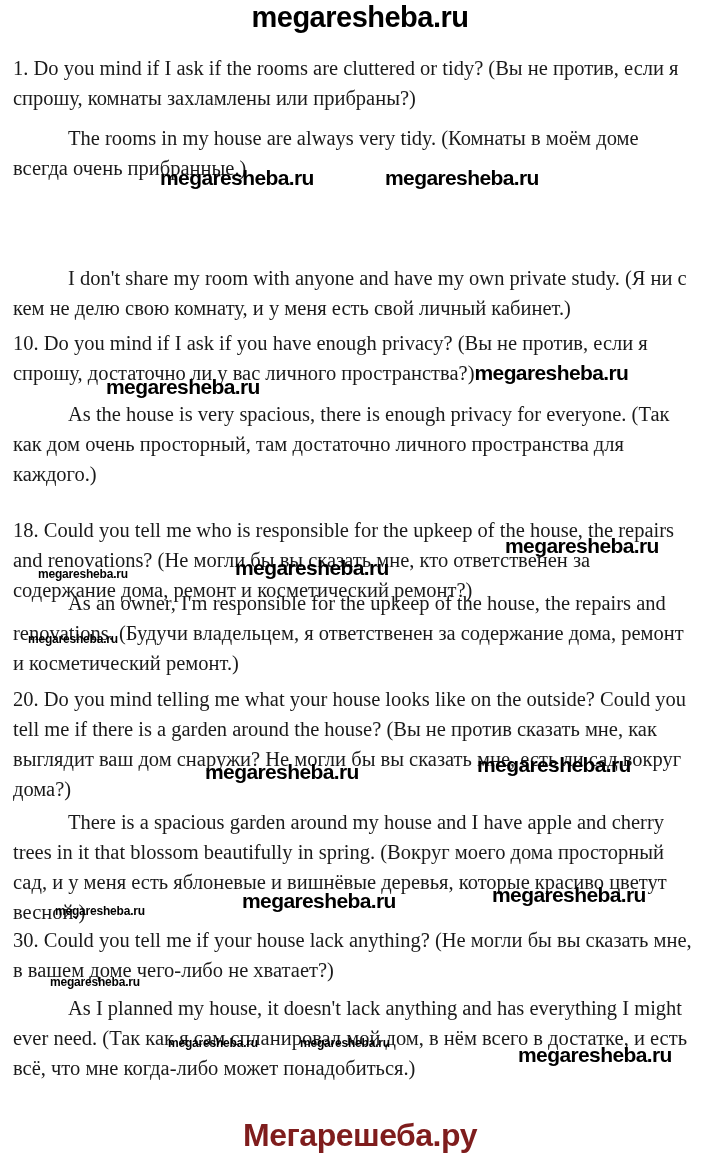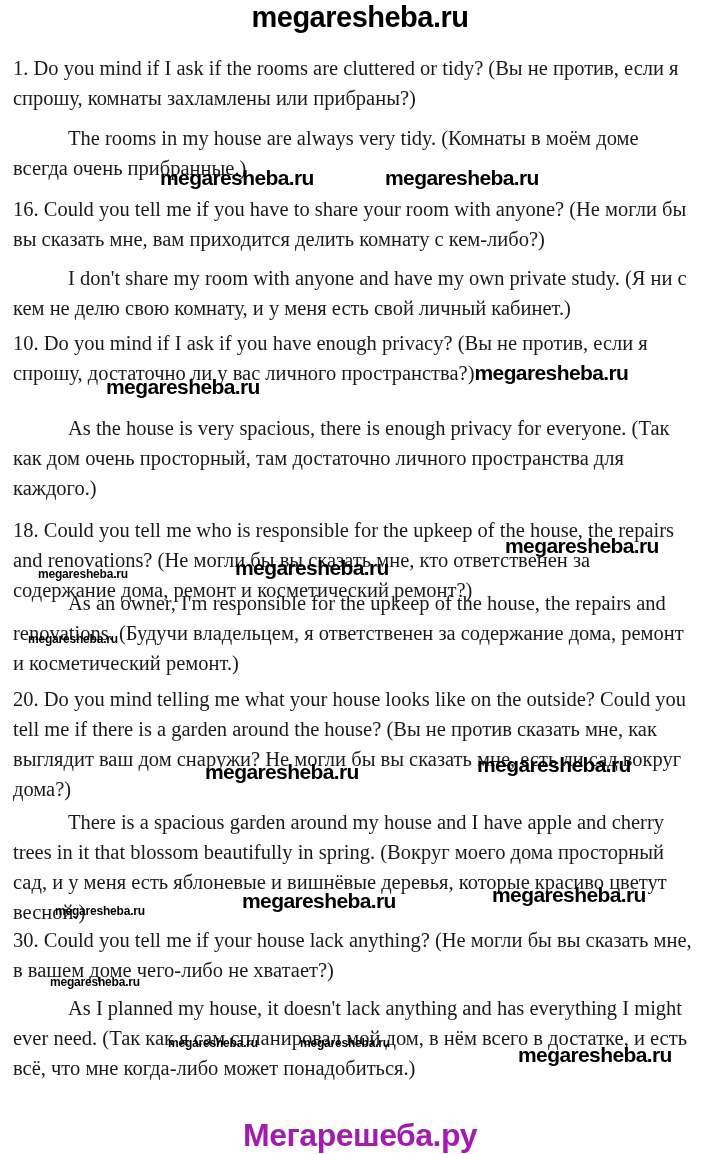--- a/index.html
+++ b/index.html
@@ -57,47 +57,45 @@
     color:#000;
   }
   .page-footer{
     position:absolute;
     top:1116px;left:0;width:720px;
     text-align:center;
     font-family:"Liberation Sans","DejaVu Sans",sans-serif;
     font-weight:bold;
     font-size:32px;line-height:38px;
     letter-spacing:-0.5px;
-    color:#a21caf;
+    color:#7f1d1d;
   }
 </style>
 </head>
 <body>
 
 <div id="page">
 
   <div class="page-header">megaresheba.ru</div>
 
   <div class="para" style="top:53px">1. Do you mind if I ask if the rooms are cluttered or tidy? (Вы не против, если я
 спрошу, комнаты захламлены или прибраны?)</div>
   <div class="para answer" style="top:123px">The rooms in my house are always very tidy. (Комнаты в моём доме
 всегда очень прибранные.)</div>
 
   <div class="wm-bold" style="left:160px;top:167px">megaresheba.ru</div>
   <div class="wm-bold" style="left:385px;top:167px">megaresheba.ru</div>
 
-  <div class="para" style="top:194px">16. Could you tell me if you have to share your room with anyone? (Не могли бы
-вы сказать мне, вам приходится делить комнату с кем-либо?)</div>
   <div class="para answer" style="top:263px">I don't share my room with anyone and have my own private study. (Я ни с
 кем не делю свою комнату, и у меня есть свой личный кабинет.)</div>
 
   <div class="para" style="top:328px"><span>10. Do you mind if I ask if you have enough privacy? (Вы не против, если я
 спрошу, достаточно ли у вас личного пространства?)</span><span class="wm-inline">megaresheba.ru</span></div>
   <div class="wm-bold" style="left:106px;top:376px">megaresheba.ru</div>
-  <div class="para answer" style="top:413px">As the house is very spacious, there is enough privacy for everyone. (Так
+  <div class="para answer" style="top:399px">As the house is very spacious, there is enough privacy for everyone. (Так
 как дом очень просторный, там достаточно личного пространства для
 каждого.)</div>
 
   <div class="para" style="top:515px">18. Could you tell me who is responsible for the upkeep of the house, the repairs
 and renovations? (Не могли бы вы сказать мне, кто ответственен за
 содержание дома, ремонт и косметический ремонт?)</div>
   <div class="wm-bold" style="left:505px;top:535px">megaresheba.ru</div>
   <div class="wm-small" style="left:38px;top:568px">megaresheba.ru</div>
   <div class="wm-bold" style="left:235px;top:557px">megaresheba.ru</div>
   <div class="para answer" style="top:588px">As an owner, I'm responsible for the upkeep of the house, the repairs and

